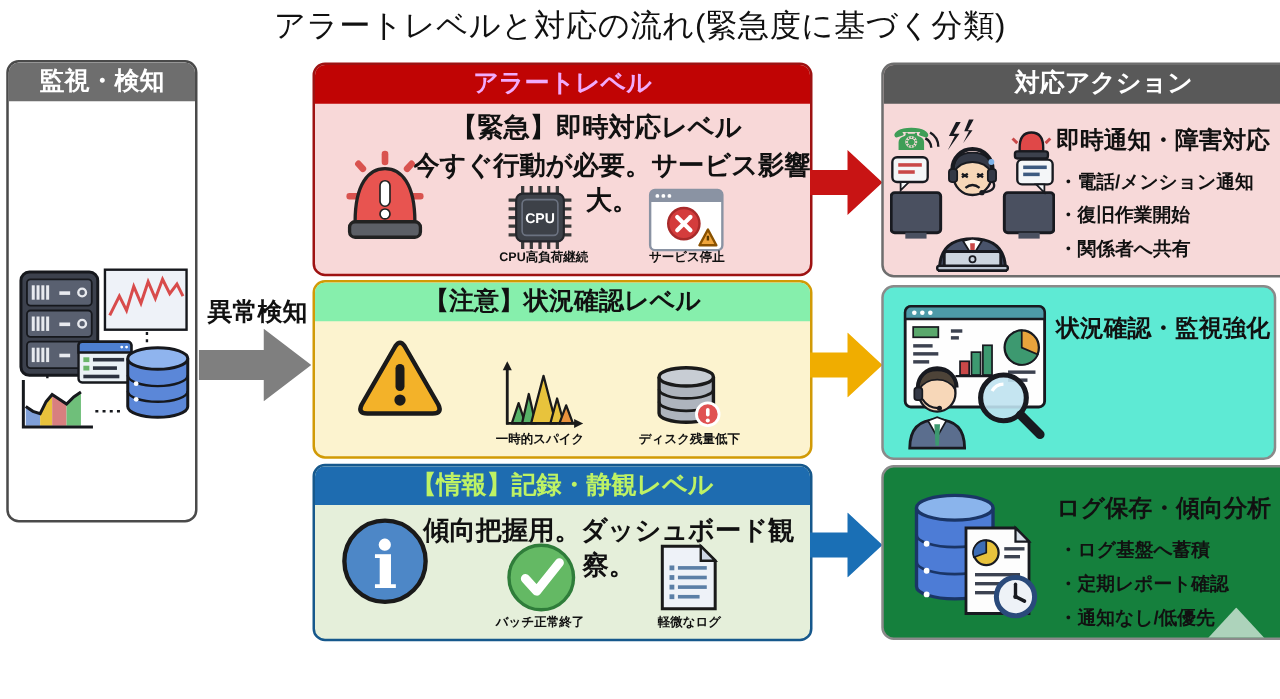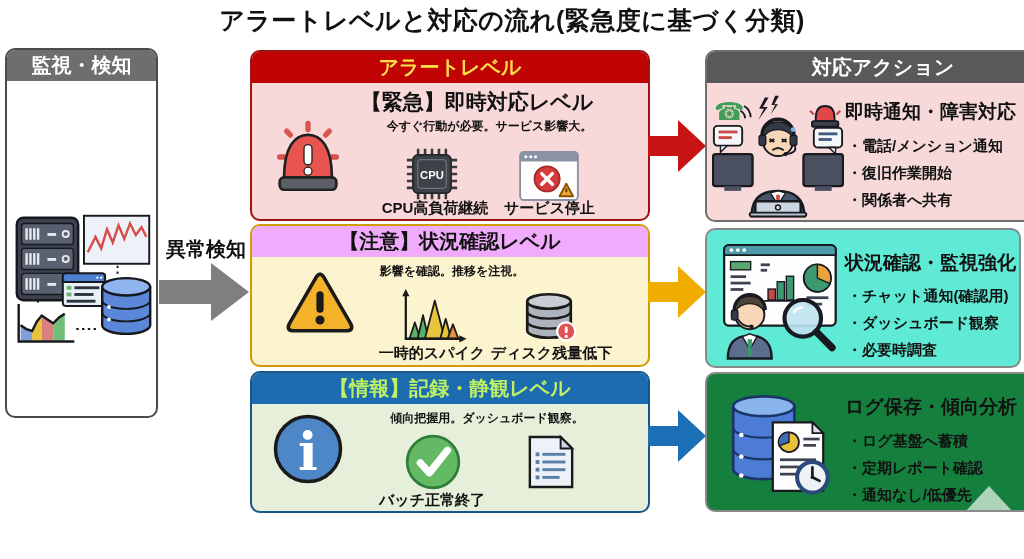--- a/index.html
+++ b/index.html
@@ -1,24 +1,24 @@
 <!DOCTYPE html>
 <html><head>
 <meta charset="utf-8">
 <style>
   html,body{margin:0;padding:0;background:#fff;}
   .canvas{position:relative;width:1024px;height:559px;background:#ffffff;
     font-family:"Liberation Sans","DejaVu Sans",sans-serif;color:#111;overflow:hidden;}
   .abs{position:absolute;}
-  .main-title{top:4px;left:0;width:100%;text-align:center;font-size:25px;font-weight:700;letter-spacing:.5px;}
+  .main-title{top:4px;left:0;width:100%;text-align:center;font-size:25px;font-weight:400;letter-spacing:.5px;}
   .box{position:absolute;box-sizing:border-box;border-radius:10px;overflow:hidden;background:#fff;}
   .box-header{height:31px;line-height:31px;text-align:center;font-weight:800;font-size:20px;}
   .lvl-title{position:absolute;text-align:center;font-size:21px;font-weight:800;}
-  .lvl-desc{position:absolute;text-align:center;font-size:12px;font-weight:700;}
-  .caption{position:absolute;text-align:center;font-size:15px;font-weight:700;}
+  .lvl-desc{position:absolute;text-align:center;font-size:21px;font-weight:700;}
+  .caption{position:absolute;text-align:center;font-size:10px;font-weight:700;}
   .act-title{position:absolute;font-size:19px;font-weight:800;}
   .bullet{font-size:15px;font-weight:700;line-height:27px;white-space:nowrap;}
   .detect-label{position:absolute;left:156px;top:236px;width:100px;text-align:center;font-size:20px;font-weight:800;}
   .footer{position:absolute;top:521px;left:0;width:100%;text-align:center;font-size:19px;font-weight:800;}
   svg{display:block;}
 </style>
 </head>
 <body>
 
 <div class="canvas">
@@ -89,21 +89,21 @@
       </g>
     </svg>
   </div>
 
   <div class="detect-label">異常検知</div>
   <svg class="abs" style="left:159px;top:263px;" width="92" height="58" viewBox="0 0 92 58">
     <polygon points="0,17 52,17 52,0 90,29 52,58 52,41 0,41" fill="#7f7f7f"></polygon>
   </svg>
 
   <div class="box" style="left:250px;top:50px;width:400px;height:171px;border:2.5px solid #9e1212;background:#f8d8d8;">
-    <div class="box-header" style="background:#c00404;color:#fde047;">アラートレベル</div>
+    <div class="box-header" style="background:#c00404;color:#f0abfc;">アラートレベル</div>
     <div class="lvl-title" style="left:40px;top:36px;width:370px;">【緊急】即時対応レベル</div>
     <div class="lvl-desc" style="left:75px;top:66px;width:325px;">今すぐ行動が必要。サービス影響大。</div>
     <svg class="abs" style="left:25px;top:60px;" width="62" height="90" viewBox="0 0 70 82">
       <g fill="#d9534f">
         <rect x="32" y="0" width="6" height="13" rx="3"></rect>
         <rect x="10" y="8" width="6" height="12" rx="3" transform="rotate(-42 13 14)"></rect>
         <rect x="54" y="8" width="6" height="12" rx="3" transform="rotate(42 57 14)"></rect>
         <rect x="0" y="38" width="12" height="6" rx="3"></rect>
         <rect x="58" y="38" width="12" height="6" rx="3"></rect>
       </g>
@@ -149,22 +149,21 @@
       <circle cx="30" cy="30" r="13" fill="#d43c3c" stroke="#a82a2a" stroke-width="2"></circle>
       <line x1="24.5" y1="24.5" x2="35.5" y2="35.5" stroke="#fff" stroke-width="3.5" stroke-linecap="round"></line>
       <line x1="35.5" y1="24.5" x2="24.5" y2="35.5" stroke="#fff" stroke-width="3.5" stroke-linecap="round"></line>
       <polygon points="43,48 57,48 50,35" fill="#f0a63c" stroke="#8a5200" stroke-width="2" stroke-linejoin="round"></polygon>
       <line x1="50" y1="40" x2="50" y2="44" stroke="#5c3a00" stroke-width="2"></line>
     </svg>
     <div class="caption" style="left:230px;top:147px;width:135px;">サービス停止</div>
   </div>
 
   <div class="box" style="left:250px;top:224px;width:400px;height:143px;border:2.5px solid #d19a06;background:#fcf3cf;">
-    <div class="box-header" style="background:#f0abfc;color:#111;">【注意】状況確認レベル</div>
-    <div class="lvl-desc" style="left:20px;top:37px;width:360px;">影響を確認。推移を注視。</div>
+    <div class="box-header" style="background:#86efac;color:#111;">【注意】状況確認レベル</div>
     <svg class="abs" style="left:32px;top:42px;" width="72" height="68" viewBox="0 0 80 72">
       <path d="M36,8 q4,-6 8,0 L74,60 q4,8 -5,8 L11,68 q-9,0 -5,-8 Z" fill="#f3b229" stroke="#1a1a1a" stroke-width="4" stroke-linejoin="round"></path>
       <rect x="36" y="24" width="8" height="24" rx="4" fill="#1a1a1a"></rect>
       <circle cx="40" cy="56" r="5" fill="#1a1a1a"></circle>
     </svg>
     <svg class="abs" style="left:146px;top:62px;" width="70" height="58" viewBox="0 0 76 64">
       <g stroke="#1a1a1a" stroke-width="2" stroke-linejoin="round">
         <polygon points="12,56 18,38 24,56" fill="#58b368"></polygon>
         <polygon points="21,56 27,30 33,56" fill="#58b368"></polygon>
         <polygon points="29,56 40,14 51,56" fill="#e8c33c"></polygon>
@@ -208,20 +207,21 @@
         <rect x="10" y="20" width="4" height="4"></rect>
           <rect x="17" y="20.5" width="24" height="3"></rect>
         <rect x="10" y="28" width="4" height="4"></rect>
           <rect x="17" y="28.5" width="24" height="3"></rect>
         <rect x="10" y="36" width="4" height="4"></rect>
           <rect x="17" y="36.5" width="24" height="3"></rect>
         <rect x="10" y="44" width="4" height="4"></rect>
           <rect x="17" y="44.5" width="18" height="3"></rect>
       </g>
     </svg>
+    <div class="caption" style="left:232px;top:118px;width:135px;">軽微なログ</div>
   </div>
 
   <svg class="abs" style="left:648px;top:120px;" width="58" height="52" viewBox="0 0 58 52">
     <polygon points="0,16 30,16 30,0 58,26 30,52 30,36 0,36" fill="#c81414"></polygon>
   </svg>
   <svg class="abs" style="left:648px;top:266px;" width="58" height="52" viewBox="0 0 58 52">
     <polygon points="0,16 30,16 30,0 58,26 30,52 30,36 0,36" fill="#f0ad00"></polygon>
   </svg>
   <svg class="abs" style="left:648px;top:410px;" width="58" height="52" viewBox="0 0 58 52">
     <polygon points="0,16 30,16 30,0 58,26 30,52 30,36 0,36" fill="#1a6fb5"></polygon>
@@ -307,25 +307,20 @@
       <path d="M22,77 q-1,-17 16,-17 q17,0 16,17 q-5,-9 -16,-9 q-11,0 -16,9" fill="#4d4338" stroke="#181a20" stroke-width="1.5"></path>
       <path d="M21,75 a17,17 0 0 1 34,0" fill="none" stroke="#181a20" stroke-width="3.5"></path>
       <rect x="18" y="75" width="7" height="11" rx="2.5" fill="#343946" stroke="#181a20" stroke-width="1.5"></rect>
       <path d="M25,85 q5,8 14,8" fill="none" stroke="#181a20" stroke-width="2"></path>
       <circle cx="40" cy="93" r="2.2" fill="#181a20"></circle>
       <circle cx="96" cy="84" r="20" fill="#bfe2f0" fill-opacity="0.9" stroke="#181a20" stroke-width="4.5"></circle>
       <line x1="111" y1="99" x2="128" y2="116" stroke="#181a20" stroke-width="8" stroke-linecap="round"></line>
       <path d="M86,78 a12,12 0 0 1 10,-6" fill="none" stroke="#fff" stroke-width="3"></path>
     </svg>
     <div class="act-title" style="left:138px;top:20px;">状況確認・監視強化</div>
-    <div class="abs" style="left:140px;top:52px;">
-      <div class="bullet">・チャット通知(確認用)</div>
-      <div class="bullet">・ダッシュボード観察</div>
-      <div class="bullet">・必要時調査</div>
-    </div>
   </div>
 
   <div class="box" style="left:705px;top:372px;width:380px;height:140px;border:2px solid #8a8a8a;background:#15803d;">
     <svg class="abs" style="left:10px;top:10px;" width="126" height="120" viewBox="0 0 140 128">
       <path d="M18,22 V92 a34,11 0 0 0 68,0 V22" fill="#4d7cd6" stroke="#1a3566" stroke-width="3"></path>
       <ellipse cx="52" cy="22" rx="34" ry="11" fill="#8ab4ec" stroke="#1a3566" stroke-width="3"></ellipse>
       <path d="M18,46 a34,11 0 0 0 68,0" fill="none" stroke="#1a3566" stroke-width="2.5"></path>
       <path d="M18,70 a34,11 0 0 0 68,0" fill="none" stroke="#1a3566" stroke-width="2.5"></path>
       <circle cx="27" cy="54" r="2.6" fill="#fff"></circle>
         <circle cx="27" cy="78" r="2.6" fill="#fff"></circle>

